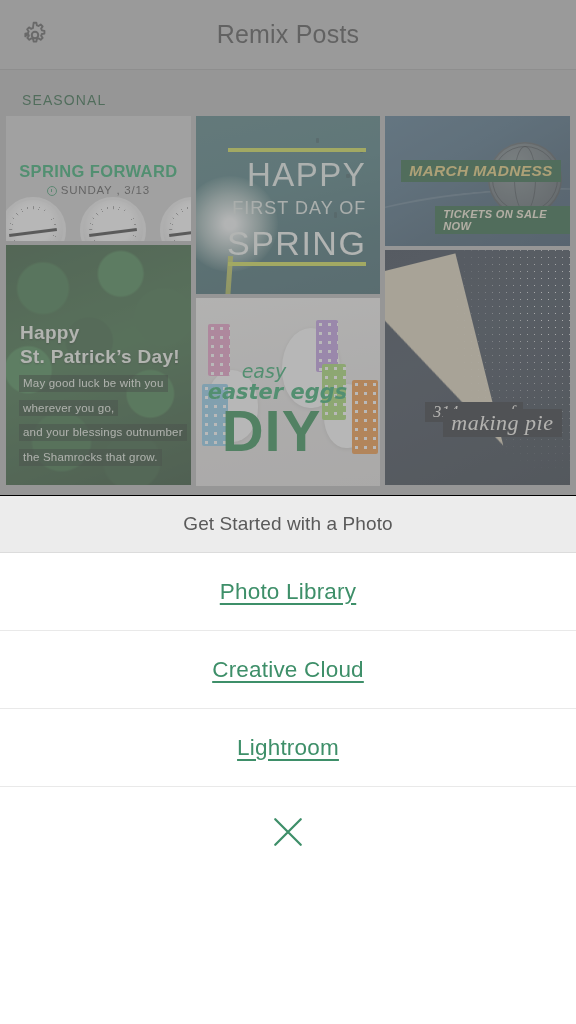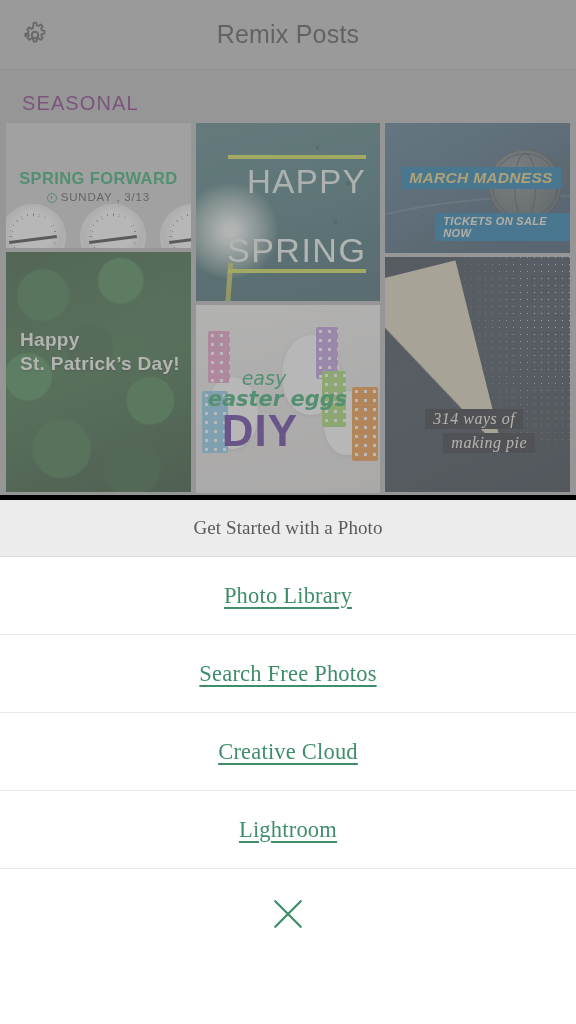--- a/index.html
+++ b/index.html
@@ -36,23 +36,23 @@
     display: flex; align-items: center; justify-content: center;
   }
   #header-title {
     font-size: 25px;
     color: #3a3a3a;
     letter-spacing: 0.2px;
     font-weight: 400;
   }
   #section-label {
     padding: 22px 0 8px 22px;
-    font-size: 20px;
+    font-size: 14px;
     letter-spacing: 1.1px;
-    color: #701a75;
+    color: #14532d;
     background: #b0b0b0;
   }
   #grid-wrap {
     background: #b0b0b0;
     padding: 0 6px;
     height: 380px;
     overflow: hidden;
   }
   #grid {
     display: flex;
@@ -179,22 +179,22 @@
     position:absolute; left: 46px; top: 62px; color:#18a05c;
     font-size: 19px; font-style: italic; font-weight: normal;
     font-family: "DejaVu Sans", sans-serif;
   }
   .c-easter .l2 {
     position:absolute; left: 12px; top: 82px; color:#18a05c;
     font-size: 21px; font-style: italic; font-weight: bold;
     font-family: "DejaVu Sans", sans-serif;
   }
   .c-easter .l3 {
-    position:absolute; left: 26px; top: 104px; color:#4c1d95;
-    font-size: 44px; font-weight: bold; letter-spacing: 1px; line-height: 1;
+    position:absolute; left: 26px; top: 104px; color:#15803d;
+    font-size: 58px; font-weight: bold; letter-spacing: 1px; line-height: 1;
   }
 
   
   .c-mm { height: 130px; }
   .c-mm .bg {
     position:absolute; inset:0;
     background: linear-gradient(150deg,#3f6680 0%,#365a73 35%,#2b4a60 65%,#24405a 100%);
   }
   .c-mm .court { position:absolute; left:-20%; top: 58%; width: 150%; height: 44px;
     border-top: 2px solid rgba(255,255,255,.14); border-radius: 50%; transform: rotate(-5deg); }
@@ -203,21 +203,21 @@
     background: radial-gradient(circle at 36% 32%, #6f7d80, #4e5a60 60%, #3b464c 100%);
     box-shadow: inset 0 0 0 1.5px rgba(0,0,0,.25);
   }
   .c-mm .ball::before, .c-mm .ball::after {
     content:""; position:absolute; inset:4px; border-radius:50%;
     border: 1.5px solid rgba(20,28,32,.55);
   }
   .c-mm .ball::after { inset: 4px 26px; }
   .c-mm .seam { position:absolute; left: 4px; right: 4px; top: 50%; height: 1.5px; background: rgba(20,28,32,.55); }
   .c-mm .bar {
-    position:absolute; background:#0369a1; padding: 2px 8px;
+    position:absolute; background:#14532d; padding: 2px 8px;
     color:#e3c86a; font-weight: bold; font-style: italic; letter-spacing: .3px;
   }
   .c-mm .b1 { left: 16px; top: 44px; font-size: 15.5px; }
   .c-mm .b2 { left: 16px; top: 66px; font-size: 15.5px; }
   .c-mm .b3 { left: 50px; top: 90px; font-size: 11px; color:#efe6cf; }
 
   
   .c-pie { height: 235px; }
   .c-pie .bg {
     position:absolute; inset:0;
@@ -237,35 +237,34 @@
     background-size: 7px 7px;
     -webkit-mask: radial-gradient(ellipse at 80% 25%, #000 10%, transparent 65%);
             mask: radial-gradient(ellipse at 80% 25%, #000 10%, transparent 65%);
   }
   .c-pie .lbl {
     position:absolute; background:#12161c; color:#f2f0ea;
     font-family: "Liberation Serif", serif; font-style: italic;
     padding: 1px 8px; letter-spacing: .5px;
   }
   .c-pie .lbl1 { left: 40px; top: 152px; font-size: 16px; }
-  .c-pie .lbl2 { left: 58px; top: 176px; font-size: 16px; }
+  .c-pie .lbl2 { left: 58px; top: 159px; font-size: 22px; }
 
   
   #dim {
     position: absolute; left: 0; top: 0; width: 576px; height: 500px;
     background: rgba(130,130,130,.56);
     pointer-events: none;
   }
 
   
   #sheet {
     position: absolute; left: 0; top: 495px; width: 576px; height: 529px;
     background: #ffffff;
-    border-top: 5px solid #000000;
-    font-family: Liberation Serif, serif;
+    border-top: 1px solid #000000;
   }
   #sheet-title {
     height: 57px; background: #ececec;
     display: flex; align-items: center; justify-content: center;
     font-size: 19px; color: #5a5a5a; letter-spacing: .1px;
     border-bottom: 1px solid #dcdcdc;
   }
   .menu-row {
     height: 78px; background:#fff;
     display:flex; align-items:center; justify-content:center;
@@ -327,37 +326,44 @@
             </div>
           </div>
 
           <div class="card c-stpat">
             <div class="bg"></div>
             <div class="veil"></div>
             <div class="head">
               <div>Happy</div>
               <div>St. Patrick’s Day!</div>
             </div>
+            <div class="lines">
+              <span>May good luck be with you</span>
+              <span>wherever you go,</span>
+              <span>and your blessings outnumber</span>
+              <span>the Shamrocks that grow.</span>
+            </div>
           </div>
 
         </div>
 
         <div class="col">
 
           <div class="card c-fds">
             <div class="bg"></div>
             <div class="dandelion"></div>
             <div class="stem"></div>
             <div class="speck" style="left:120px;top:22px;width:3px;height:5px;"></div>
             <div class="speck" style="left:150px;top:58px;width:4px;height:4px;"></div>
             <div class="speck" style="left:138px;top:96px;width:3px;height:6px;"></div>
             <div class="speck" style="left:164px;top:34px;width:3px;height:3px;"></div>
             <div class="rule top"></div>
             <div class="rule bot"></div>
             <div class="t1">HAPPY</div>
+            <div class="t2">FIRST DAY OF</div>
             <div class="t3">SPRING</div>
           </div>
 
           <div class="card c-easter">
             <div class="bg"></div>
             <div class="egg" style="left:10px;top:72px;width:52px;height:72px;"></div>
             <div class="egg" style="left:86px;top:30px;width:58px;height:80px;"></div>
             <div class="egg" style="left:128px;top:86px;width:46px;height:64px;"></div>
             <div class="tape" style="left:12px;top:26px;width:22px;height:52px;background-color:#e58fc0;"></div>
             <div class="tape" style="left:6px;top:86px;width:26px;height:62px;background-color:#7fc7e8;"></div>
@@ -399,23 +405,20 @@
     <div id="dim"></div>
   </div>
 
   <div id="sheet">
     <div id="sheet-title">Get Started with a Photo</div>
 
     <div class="menu-row">
       <span class="menu-link">Photo Library</span>
     </div>
     <div class="menu-row">
-      <span class="menu-link">Search Free Photos</span>
-    </div>
-    <div class="menu-row">
       <span class="menu-link">Creative Cloud</span>
     </div>
     <div class="menu-row">
       <span class="menu-link">Lightroom</span>
     </div>
 
     <div id="close-row">
       <svg id="close-x" viewBox="0 0 24 24">
         <path d="M3 3 L21 21 M21 3 L3 21" stroke="#3e8f69" stroke-width="1.6" fill="none" stroke-linecap="round"></path>
       </svg>

